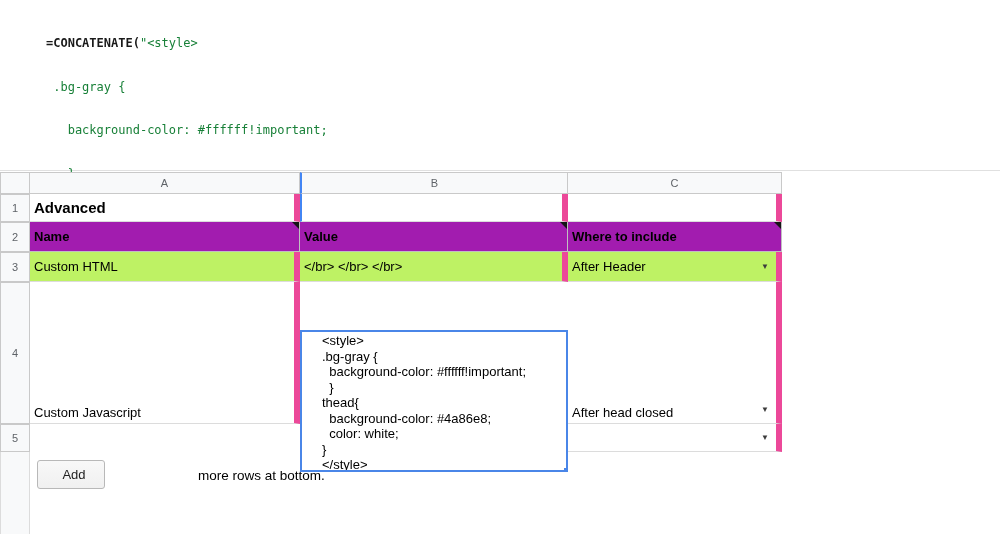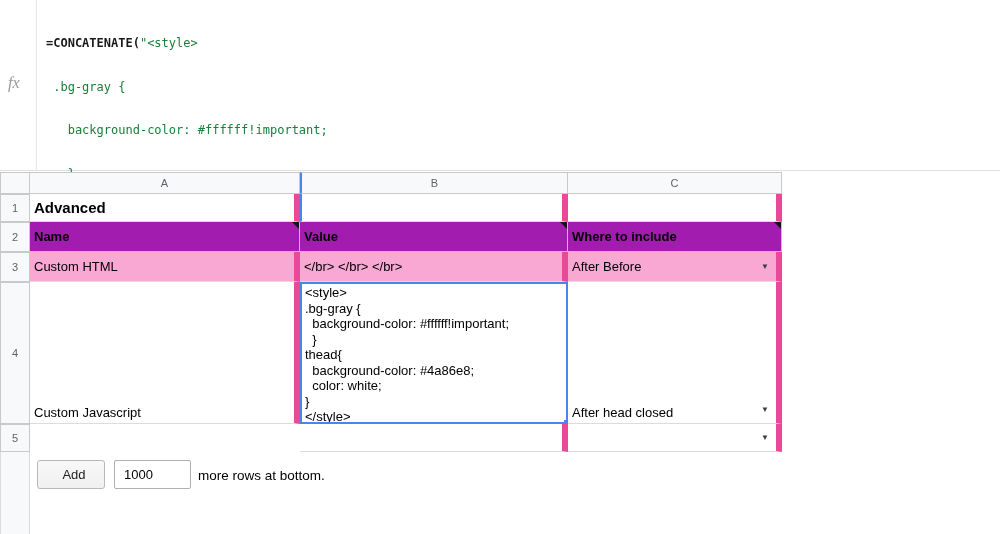--- a/index.html
+++ b/index.html
@@ -27,50 +27,47 @@
   .y-hdr{ top:172px; height:22px; }
   .y-1  { top:194px; height:28px; }
   .y-2  { top:222px; height:30px; }
   .y-3  { top:252px; height:30px; }
   .y-4  { top:282px; height:142px; }
   .y-5  { top:424px; height:28px; }
 
   .blue-left { border-left:2px solid #4285f4; }
   .title-cell { font-size:15px; font-weight:bold; }
   .gray { background:#a21caf; font-weight:bold; border-right:1px solid #c0c0c0; border-bottom:1px solid #c0c0c0; }
-  .band { background:#f9a8d4;text-align:right; }
+  .band { background:#bef264;text-align:right; }
   .bottom-align { align-items:flex-end; padding-bottom:3px; }
 
   .notch { position:absolute; top:0; right:0; width:0; height:0; border-top:7px solid #141414; border-left:7px solid transparent; }
 
   .dd { position:absolute; right:7px; top:50%; transform:translateY(-50%); font-size:8px; color:#3c3c3c; line-height:1; }
   .dd-bottom { top:auto; bottom:9px; transform:none; }
 
-  .selected-cell { border:2px solid #4a86e8; display:block; padding:1px 3px; z-index:3; }
+  .selected-cell { border:2px solid #4a86e8; display:block; padding:1px 20px; z-index:3;margin-top:48px; }
   .code-line { white-space:pre; font-size:13px; line-height:15.5px; }
   .fill-handle { position:absolute; right:-4px; bottom:-4px; width:7px; height:7px; background:#4a86e8; border:1px solid #fff; }
 
   .left-strip { position:absolute; left:0; top:452px; width:30px; height:82px; background:#f8f9fa; border-right:1px solid #dcdcdc; border-left:1px solid #dcdcdc; }
 
   
   .add-btn { position:absolute; left:37px; top:460px; width:68px; height:29px; background:linear-gradient(#f8f8f8,#f0f0f0);
              border:1px solid #b8b8b8; border-radius:3px; font-family:"Liberation Sans", sans-serif; font-size:13px; color:#222; cursor:pointer;padding-left:6px; }
   .rows-input { position:absolute; left:114px; top:460px; width:77px; height:29px; border:1px solid #b0b0b0; border-radius:2px;
                 font-family:"Liberation Sans", sans-serif; font-size:13px; color:#000; padding:0 0 0 9px; background:#fff; }
   .rows-suffix { position:absolute; left:198px; top:468px; font-size:13.5px; color:#000; }
 </style>
 </head>
 <body>
 
 <div class="screen">
 
   <div class="formula-bar">
-    <div class="fx-gutter">
-      <div class="fx-label">fx</div>
-    </div>
     <div class="formula">
       <div><span class="tok-plain">=CONCATENATE(</span><span class="tok-str">"&lt;style&gt;</span></div>
       <div><span class="tok-str"> .bg-gray {</span></div>
       <div><span class="tok-str">   background-color: #ffffff!important;</span></div>
       <div><span class="tok-str">   }</span></div>
       <div><span class="tok-str">  thead{</span></div>
       <div><span class="tok-str">   background-color: "</span><span class="tok-plain">,</span><span class="tok-ref">Design!B9</span><span class="tok-plain">,</span><span class="tok-str">";</span></div>
       <div><span class="tok-str">    color: "</span><span class="tok-plain">,</span><span class="tok-ref">Design!B10</span><span class="tok-plain">,</span><span class="tok-str">";</span></div>
       <div><span class="tok-str"> }</span></div>
       <div><span class="tok-str"> &lt;/style&gt;"</span><span class="tok-plain">)</span></div>
@@ -101,21 +98,21 @@
       <span class="notch"></span>
     </div>
   <div class="cell x-c y-2 gray">
       <span>Where to include</span>
       <span class="notch"></span>
     </div>
 
   <div class="cell x-a y-3 band">Custom HTML</div>
   <div class="cell x-b y-3 band">&lt;/br&gt; &lt;/br&gt; &lt;/br&gt;</div>
   <div class="cell x-c y-3 band">
-      <span>After Before</span>
+      <span>After Header</span>
       <span class="dd">▼</span>
     </div>
 
   <div class="cell x-a y-4 bottom-align">Custom Javascript</div>
   <div class="cell x-b y-4 selected-cell">
     <div class="code-line">&lt;style&gt;</div>
     <div class="code-line">.bg-gray {</div>
     <div class="code-line">  background-color: #ffffff!important;</div>
     <div class="code-line">  }</div>
     <div class="code-line">thead{</div>
@@ -131,16 +128,15 @@
     </div>
 
   <div class="cell x-b y-5"></div>
   <div class="cell x-c y-5">
       <span class="dd">▼</span>
     </div>
 
   <div class="left-strip"></div>
 
   <button class="add-btn">Add</button>
-  <input class="rows-input" type="text" value="1000" style="">
   <span class="rows-suffix">more rows at bottom.</span>
 
 </div>
 
 </body></html>

